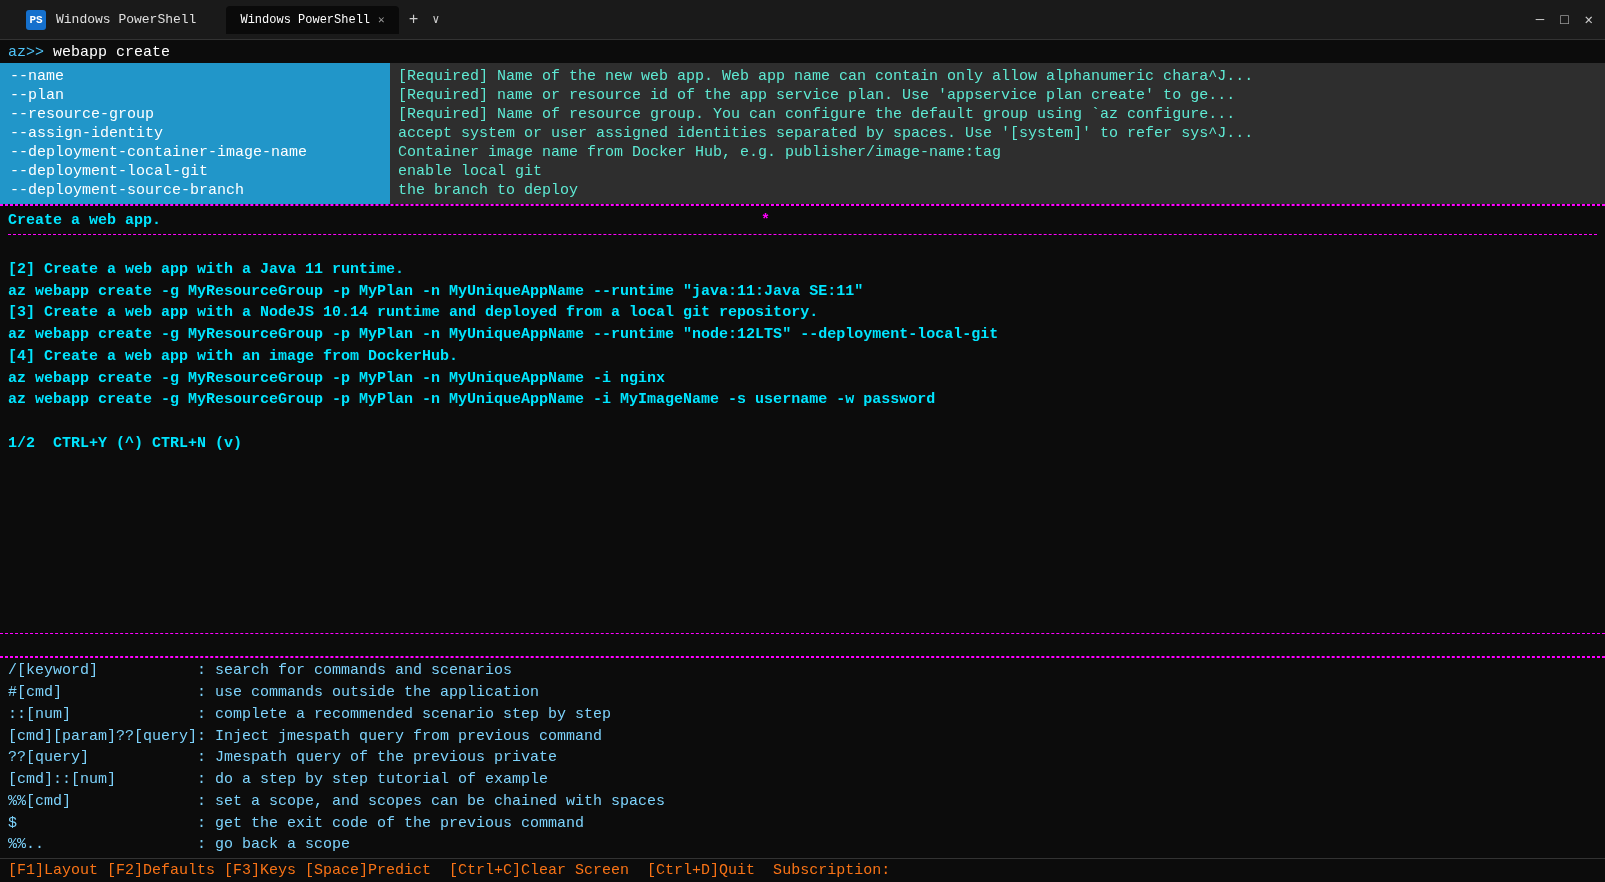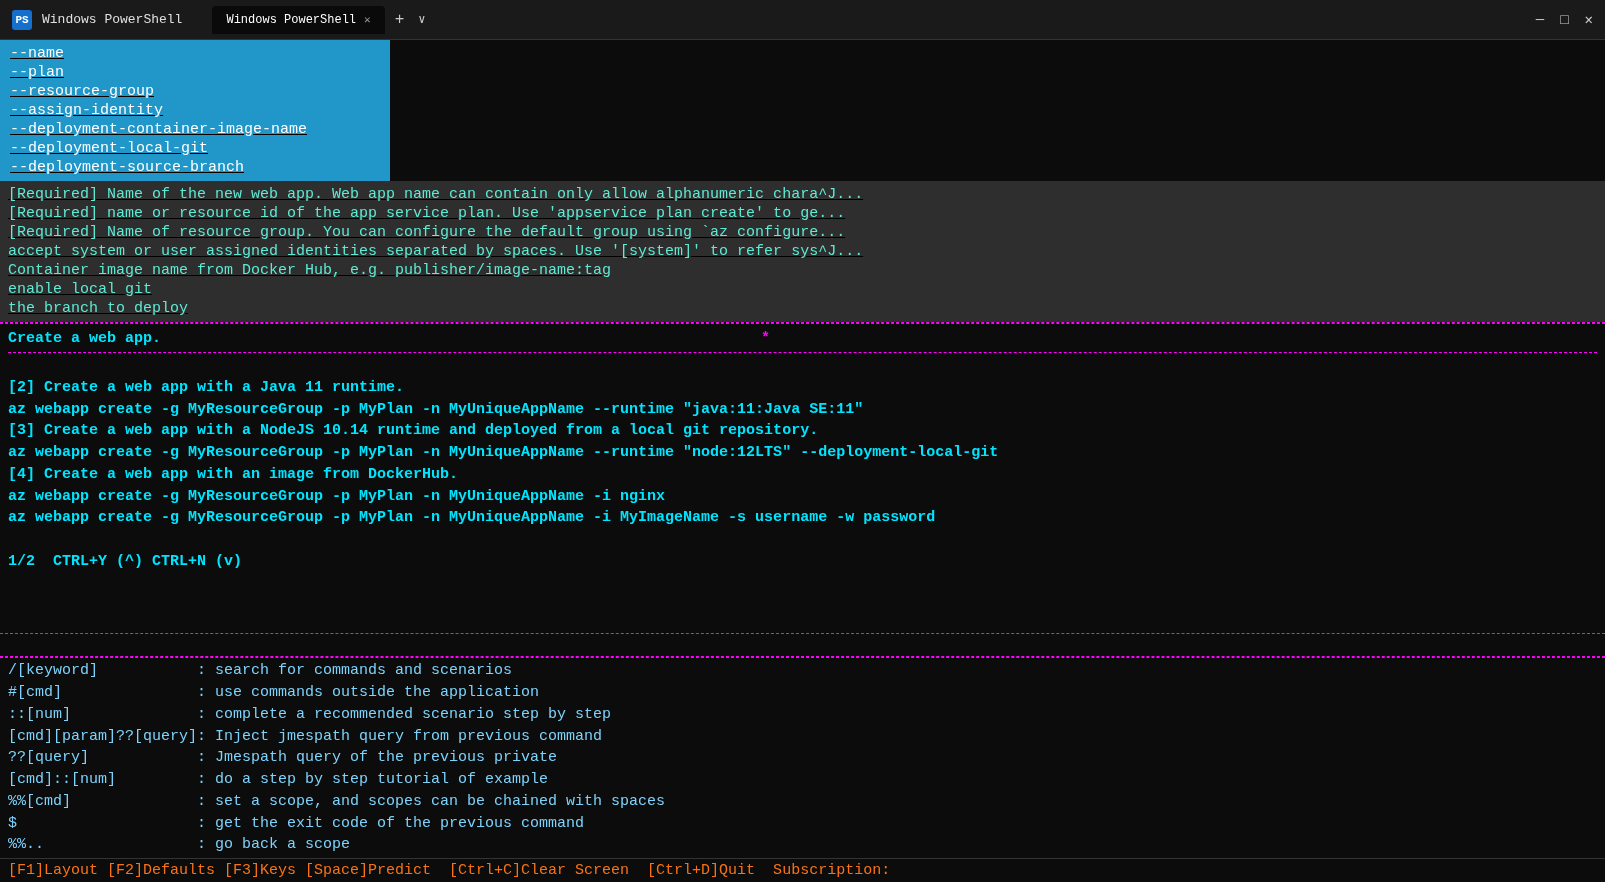--- a/index.html
+++ b/index.html
@@ -20,20 +20,21 @@
       display: flex;
       align-items: center;
       justify-content: space-between;
       padding: 0 12px;
       border-bottom: 1px solid #333;
     }
     #title-bar-left {
       display: flex;
       align-items: center;
       gap: 10px;
+      margin-left: 14px;
     }
     #app-icon {
       width: 20px;
       height: 20px;
       background: #1570CD;
       border-radius: 3px;
       display: flex;
       align-items: center;
       justify-content: center;
       font-size: 11px;
@@ -96,23 +97,22 @@
       width: 100%;
       height: calc(882px - 40px);
       background: #0c0c0c;
       display: flex;
       flex-direction: column;
     }
 
     
     #autocomplete-area {
       display: flex;
-      flex-direction: column;
+      flex-direction: row;
       border-bottom: 1px dashed #ff00ff;
-      text-decoration: underline;
     }
     #autocomplete-left {
       width: 390px;
       background: #2196c9;
       padding: 4px 0;
       flex-shrink: 0;
     }
     .ac-item {
       color: #fff;
       padding: 1px 10px;
@@ -223,20 +223,25 @@
   </div>
   <div id="title-bar-controls">
     <span class="win-btn">─</span>
     <span class="win-btn">□</span>
     <span class="win-btn close">✕</span>
   </div>
 </div>
 
 <div id="terminal">
 
+  <div id="prompt-line">
+    <span id="prompt-text">
+      <span class="prompt-az">az&gt;&gt; </span><span class="prompt-cmd"> webapp create</span>
+    </span>
+  </div>
 
   <div id="autocomplete-area">
     <div id="autocomplete-left">
 
     <div class="ac-item">--name</div>
         <div class="ac-item">--plan</div>
         <div class="ac-item">--resource-group</div>
         <div class="ac-item">--assign-identity</div>
         <div class="ac-item">--deployment-container-image-name</div>
         <div class="ac-item">--deployment-local-git</div>

